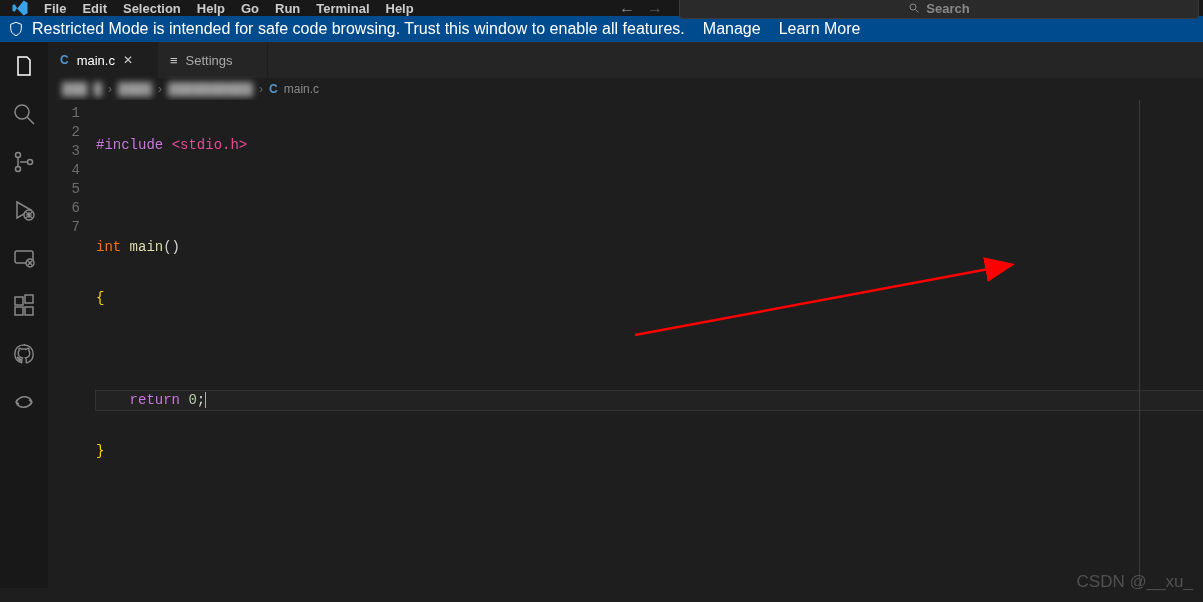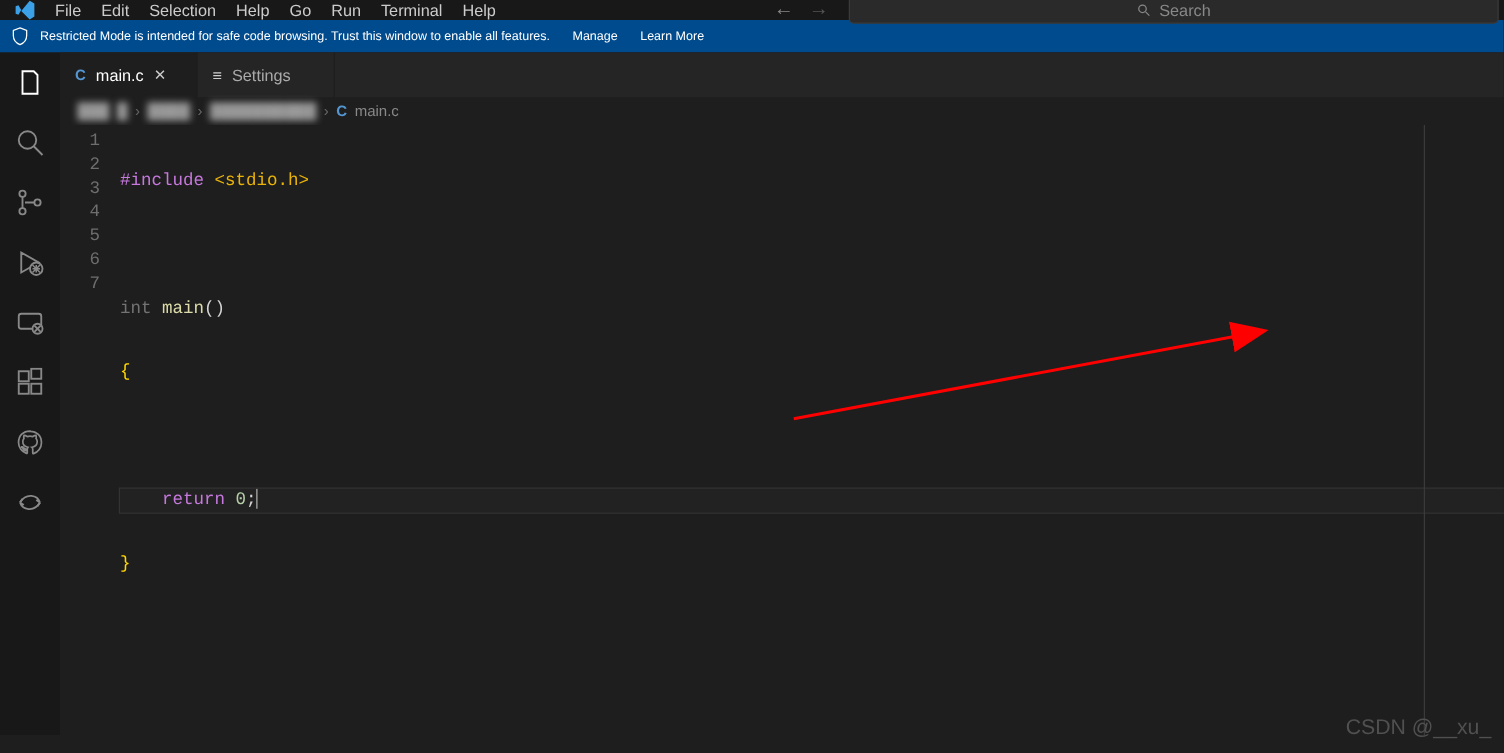--- a/index.html
+++ b/index.html
@@ -1,24 +1,24 @@
 <!DOCTYPE html>
 <html><head>
 <meta charset="utf-8">
 <style>
 * { margin:0; padding:0; box-sizing:border-box; }
 body { font-family:"Segoe UI",Arial,sans-serif; background:#1e1e1e; color:#ccc; width:1203px; height:602px; overflow:hidden; font-size:13px; position:relative; }
-.titlebar { height:16px; background:#181818; display:flex; align-items:center; padding:0 4px; }
+.titlebar { height:16px; background:#181818; display:flex; align-items:center; padding:0 4px;font-weight:bold; }
 .vslogo { width:20px; height:20px; margin:0 6px; display:flex; align-items:center; justify-content:center; }
 .menu { display:flex; }
 .menu-item { padding:4px 8px; cursor:pointer; color:#ccc; }
 .titlespacer { flex:1; }
 .navbtn { color:#888; padding:0 6px; font-size:16px; cursor:pointer; }
 .searchbox { width:520px; height:22px; background:#2a2a2a; border:1px solid #3a3a3a; border-radius:4px; display:flex; align-items:center; justify-content:center; color:#888; gap:6px; }
-.banner { background:#004b8d; height:26px; display:flex; align-items:center; padding:0 8px; color:#fff; font-size:10px; gap:8px; }
+.banner { background:#004b8d; height:26px; display:flex; align-items:center; padding:0 8px; color:#fff; font-size:16px; gap:8px; }
 .shieldicon { width:16px; height:16px; }
 .linklike { cursor:pointer; margin-left:10px; }
 .body { display:flex; height:calc(100% - 56px); }
 .activitybar { width:48px; background:#181818; display:flex; flex-direction:column; align-items:center; padding-top:12px; gap:24px; }
 .abicon { width:24px; height:24px; color:#888; cursor:pointer; display:flex; align-items:center; justify-content:center; }
 .abicon.active { color:#fff; }
 .editorarea { flex:1; display:flex; flex-direction:column; background:#1e1e1e; position:relative; }
 .tabs { display:flex; height:36px; background:#252526; }
 .tab { display:flex; align-items:center; padding:0 12px; gap:8px; cursor:pointer; color:#aaa; min-width:110px; border-right:1px solid #1e1e1e; }
 .tab.active { background:#1e1e1e; color:#fff; }
@@ -29,22 +29,22 @@
 .crumbs .blur { filter:blur(3px); color:#999; }
 .crumbs .sep { color:#666; }
 .crumbs .cicon { color:#5596d2; font-weight:bold; font-size:12px; }
 .editorwrap { flex:1; display:flex; background:#1e1e1e; position:relative; font-family:Consolas,"Courier New",monospace; font-size:14px; }
 .gutter { width:48px; text-align:right; color:#6e6e6e; padding-top:4px; }
 .gutter div { height:19px; line-height:19px; padding-right:16px; }
 .code { flex:1; padding-top:4px; color:#d4d4d4; white-space:pre; position:relative; }
 .code .line { height:19px; line-height:19px; position:relative; }
 .code .curline { background:rgba(255,255,255,0.02); outline:1px solid #333; }
 .kw-pre { color:#c678dd; }
-.kw-inc { color:#eab308; }
-.kw-type { color:#737373; }
+.kw-inc { color:#ec4899; }
+.kw-type { color:#f97316; }
 .kw-fn { color:#dcdcaa;text-align:center; }
 .kw-punc { color:#d4d4d4; }
 .kw-brace { color:#ffd700; }
 .kw-num { color:#b5cea8; }
 .cursor { display:inline-block; width:1px; height:16px; background:#aeafad; vertical-align:middle; animation:blink 1s step-start infinite; }
 @keyframes blink { 50% { opacity:0; } }
 .ruler { position:absolute; top:0; bottom:0; left:1043px; width:1px; background:#3a3a3a; }
 .watermark { position:absolute; right:10px; bottom:10px; color:#505050; font-size:17px; font-family:Arial; }
 .arrow { position:absolute; pointer-events:none; }
 </style>

